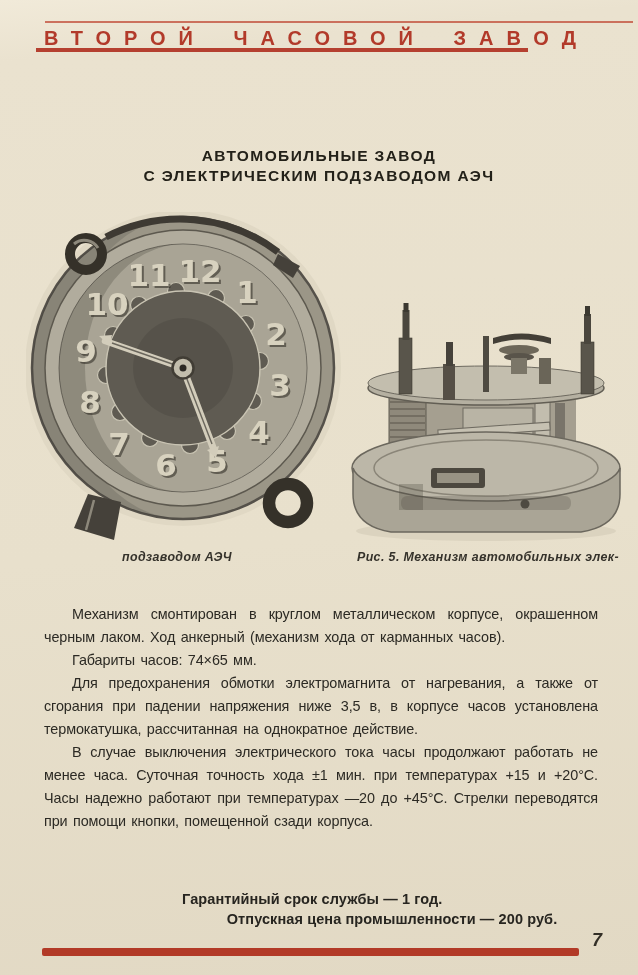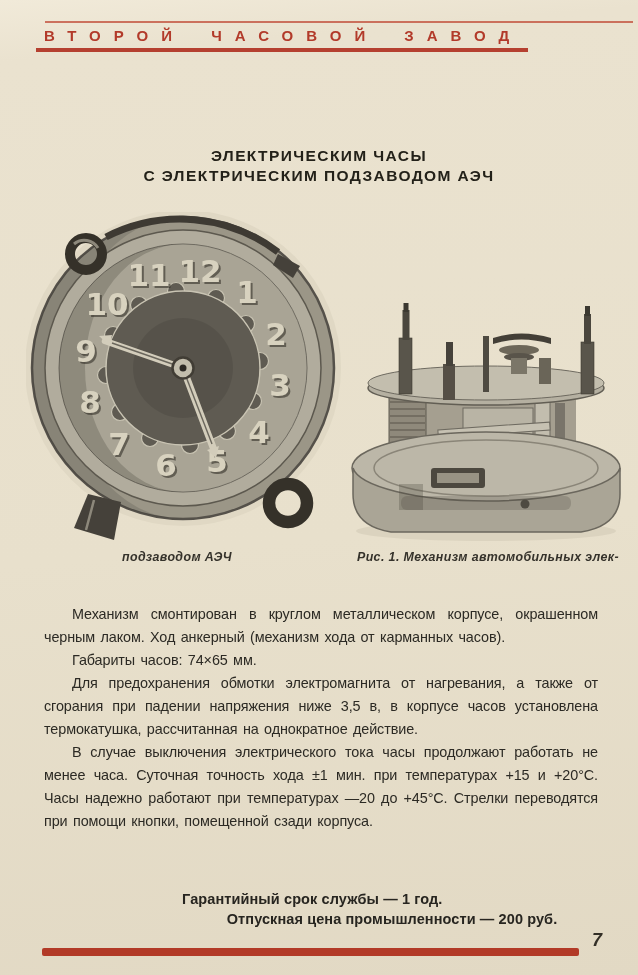--- a/index.html
+++ b/index.html
@@ -6,21 +6,21 @@
   .page {
     position:relative; width:638px; height:975px; overflow:hidden;
     background:linear-gradient(175deg,#f1ead9 0%,#eae2cf 6%,#e8e0cc 55%,#e2d9c4 100%);
     font-family:"Liberation Sans","DejaVu Sans",sans-serif;
     color:#2c2a25;
   }
   .abs { position:absolute; }
 
   
   .rule-thin  { left:45px; top:21px; width:588px; height:2px; background:#c04a35; opacity:.75; }
-  .factory    { left:44px; top:27px; font-size:15px; font-weight:700; color:#b23a2a;
+  .factory    { left:44px; top:27px; font-size:20px; font-weight:700; color:#b23a2a;
                 letter-spacing:13px; word-spacing:9px; white-space:nowrap; }
   .rule-thick { left:36px; top:48px; width:492px; height:4px; background:#b54030; }
 
   
   .title { left:0; top:146px; width:638px; text-align:center; font-size:15.5px;
            font-weight:700; letter-spacing:1.4px; line-height:20px; color:#232119; }
 
   
   .clock-photo { left:26px; top:212px; width:318px; height:336px; }
   .mech-photo  { left:343px; top:298px; width:285px; height:250px; }
@@ -50,21 +50,21 @@
 </head>
 <body>
 
 <div class="page">
 
   <div class="abs rule-thin"></div>
   <div class="abs factory">ВТОРОЙ ЧАСОВОЙ ЗАВОД</div>
   <div class="abs rule-thick"></div>
 
   <div class="abs title">
-    <div>ЭЛЕКТРИЧЕСКИМ ЧАСЫ</div>
+    <div>АВТОМОБИЛЬНЫЕ ЗАВОД</div>
     <div>С ЭЛЕКТРИЧЕСКИМ ПОДЗАВОДОМ АЭЧ</div>
   </div>
 
   <svg class="abs clock-photo" viewBox="0 0 318 336">
     <circle cx="157" cy="156" r="158" fill="#e0d8c4"></circle>
     <circle cx="157" cy="156" r="151" fill="#9b9687" stroke="#55514a" stroke-width="2.5"></circle>
     <path d="M157 5 A151 151 0 0 0 157 307 A118 151 0 0 1 157 5 Z" fill="rgba(50,46,40,.17)"></path>
     <path d="M80 25 A162 162 0 0 1 252 40" fill="none" stroke="#3e3a33" stroke-width="7"></path>
     <circle cx="157" cy="156" r="138" fill="#b1ac9d" stroke="#5c584e" stroke-width="1.5"></circle>
     <circle cx="157" cy="156" r="124" fill="#a29d8e" stroke="#6a665c" stroke-width="1"></circle>
@@ -180,21 +180,21 @@
       <ellipse cx="176" cy="52" rx="20" ry="5" fill="#6d6759"></ellipse>
       <ellipse cx="176" cy="59" rx="15" ry="4" fill="#59544a"></ellipse>
       <rect x="168" y="60" width="16" height="16" fill="#7b7668"></rect>
     </g>
   </svg>
 
   <div class="abs caption caption-clock">
     <div>подзаводом АЭЧ</div>
   </div>
   <div class="abs caption caption-mech">
-    <div>Рис. 1. Механизм автомобильных элек-</div>
+    <div>Рис. 5. Механизм автомобильных элек-</div>
   </div>
 
   <div class="abs bodytext">
     <p>Механизм смонтирован в круглом металлическом корпусе, окрашенном черным лаком. Ход анкерный (механизм хода от карманных часов).</p>
     <p>Габариты часов: 74×65 мм.</p>
     <p>Для предохранения обмотки электромагнита от нагревания, а также от сгорания при падении напряжения ниже 3,5 в, в корпусе часов установлена термокатушка, рассчитанная на однократное действие.</p>
     <p>В случае выключения электрического тока часы продолжают работать не менее часа. Суточная точность хода ±1 мин. при температурах +15 и +20°С. Часы надежно работают при температурах —20 до +45°С. Стрелки переводятся при помощи кнопки, помещенной сзади корпуса.</p>
   </div>
 
   <div class="abs boldline warranty">Гарантийный срок службы — 1 год.</div>

